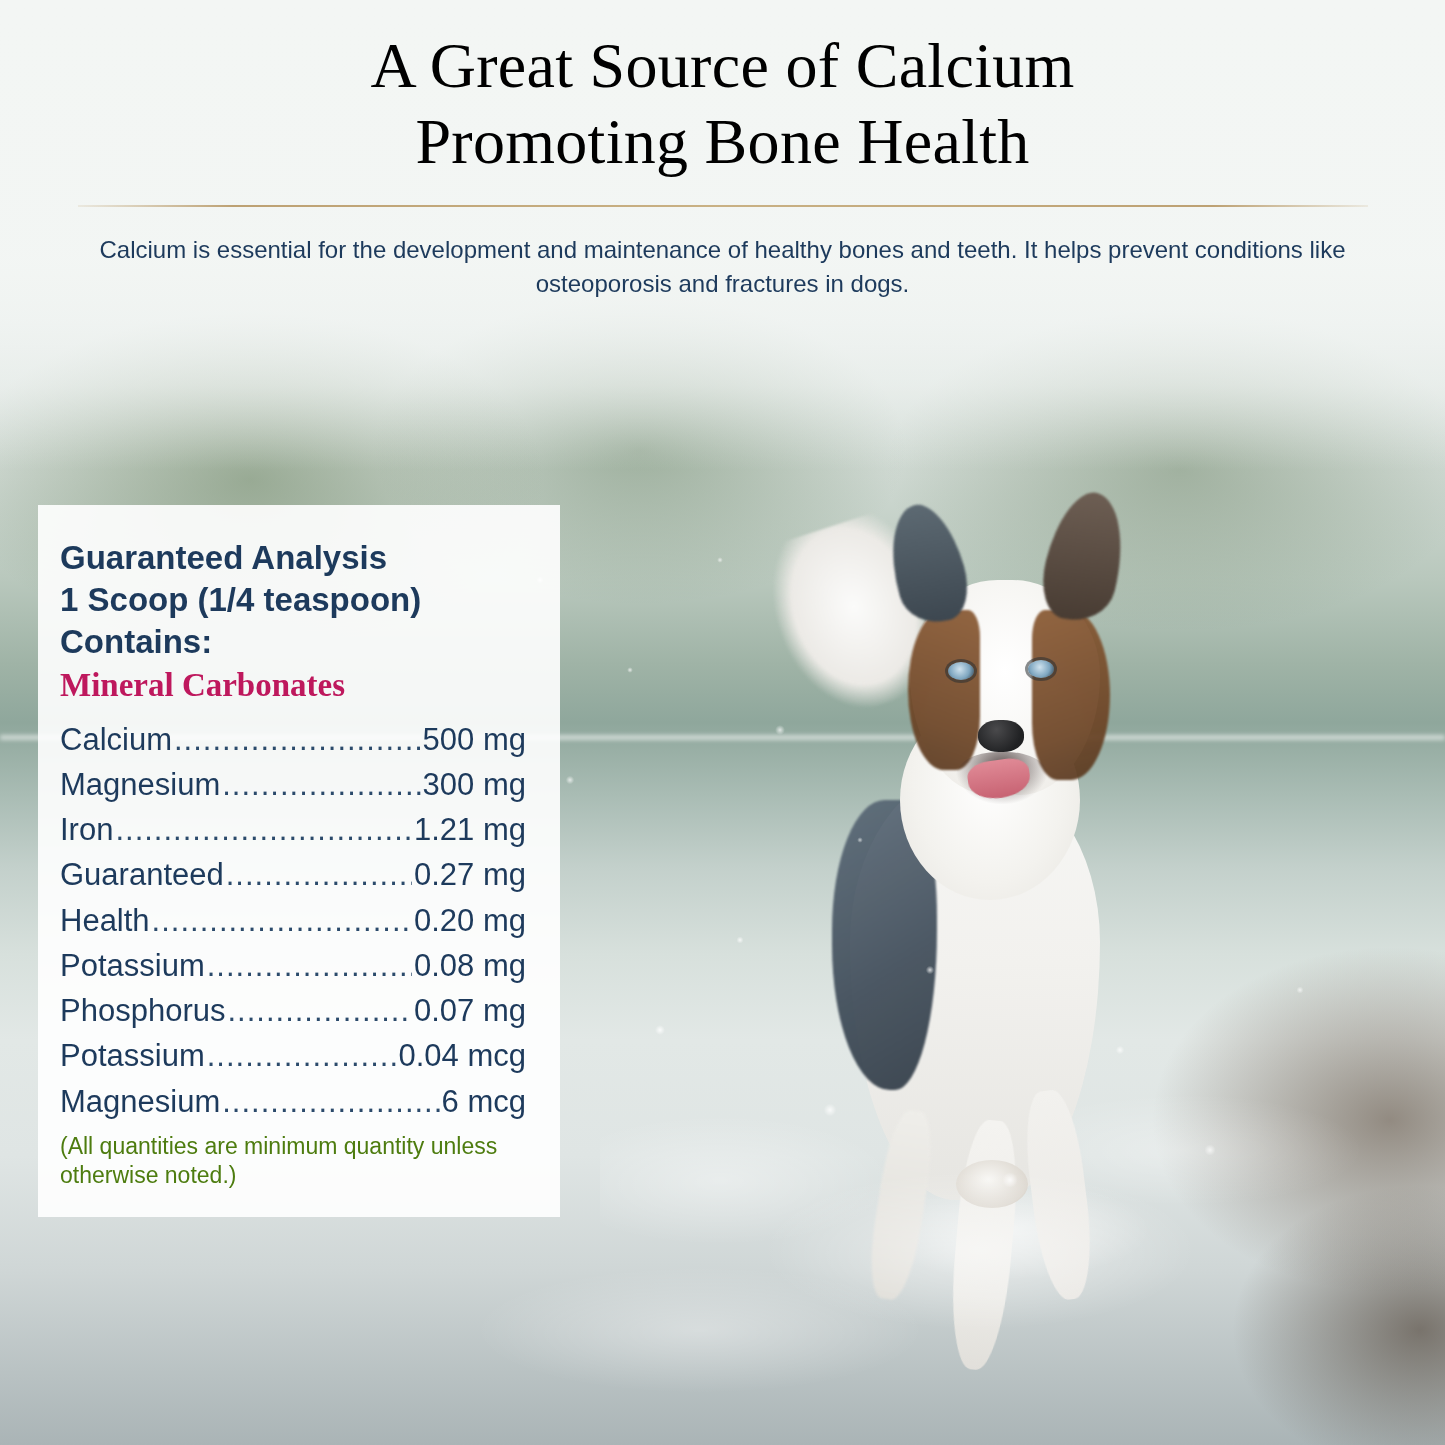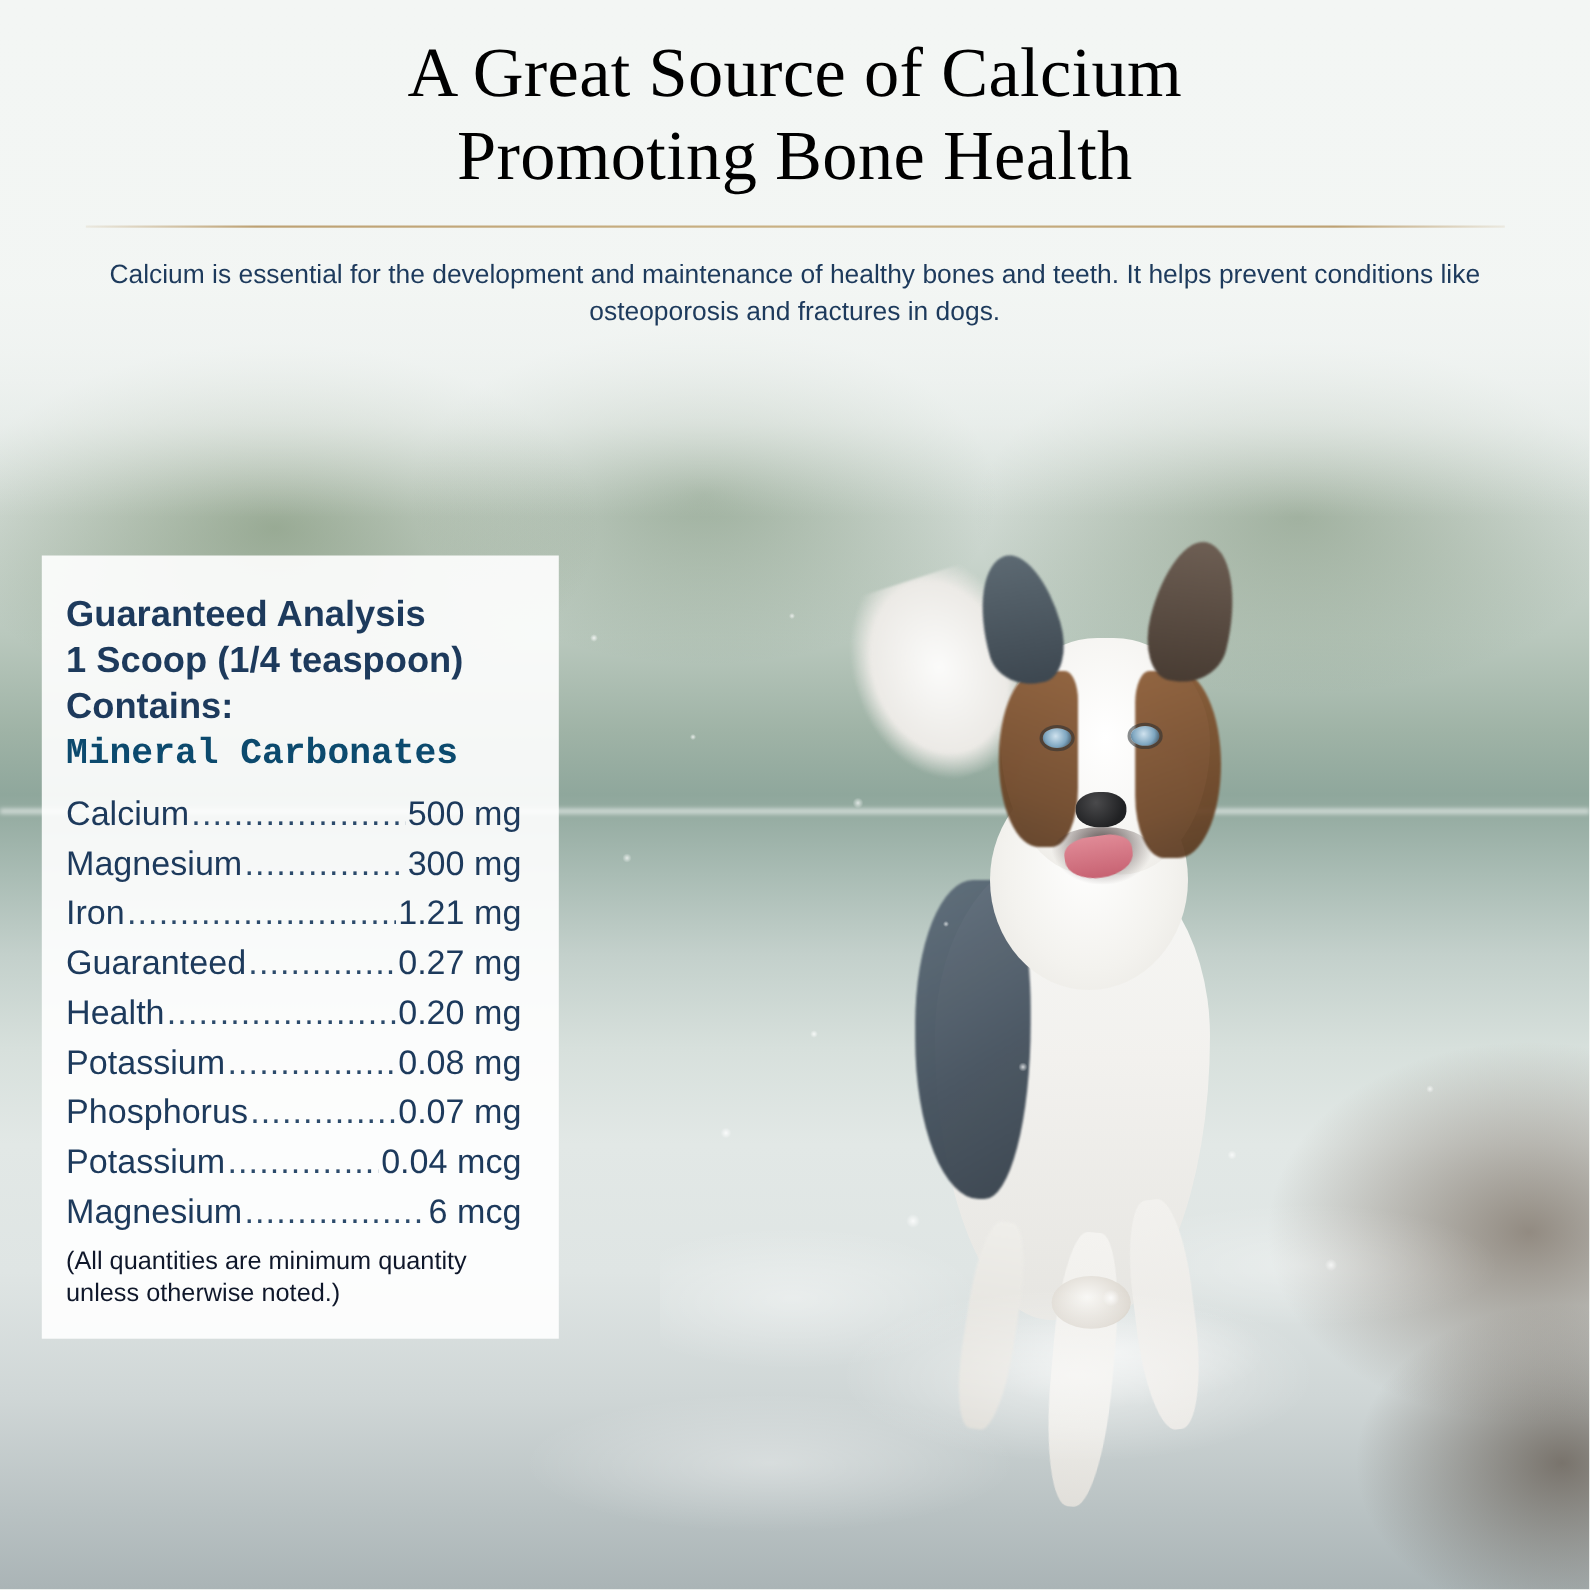--- a/index.html
+++ b/index.html
@@ -254,39 +254,39 @@
     color: #1d3a5c;
     text-align: center;
     font-weight: 400;
   }
 
   
   .panel {
     position: absolute;
     left: 38px;
     top: 505px;
-    width: 470px;
+    width: 522px;
     padding: 32px 34px 26px 22px;
     background: rgba(255,255,255,0.90);
     box-sizing: border-box;
   }
   .panel-title {
     font-family: "Liberation Sans", sans-serif;
     font-size: 33px;
     font-weight: bold;
     line-height: 1.27;
     color: #1d3a5c;
     margin: 0 0 2px 0;
   }
   .panel-subtitle {
-    font-family: Liberation Mono, monospace;
+    font-family: Liberation Serif, serif;
     font-size: 33px;
     font-weight: bold;
     line-height: 1.27;
-    color: #0c4a6e;
+    color: #be185d;
     margin: 0 0 10px 0;
   }
   .rows { margin: 0; padding: 0; list-style: none; }
   .row {
     display: flex;
     align-items: baseline;
     font-family: "Liberation Sans", sans-serif;
     font-size: 31px;
     line-height: 1.46;
     color: #1d3a5c;
@@ -300,21 +300,21 @@
     margin: 0 2px;
     letter-spacing: 1px;
     color: #2b4a6b;
   }
   .row .val { flex: 0 0 auto; }
   .footnote {
     margin-top: 8px;
     font-family: "Liberation Sans", sans-serif;
     font-size: 23px;
     line-height: 1.28;
-    color: #0f172a;
+    color: #4d7c0f;
   }
 </style>
 </head>
 <body>
 
 <div class="poster">
 
   <div class="photo">
     <div class="horizon"></div>
     <div class="dog">

